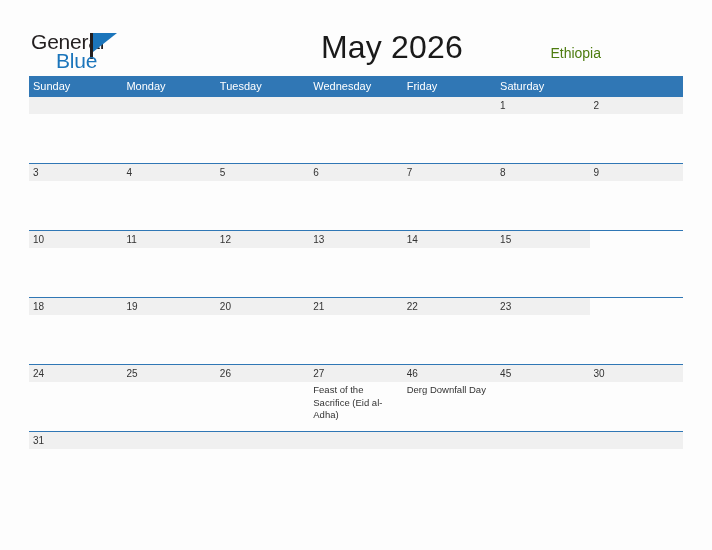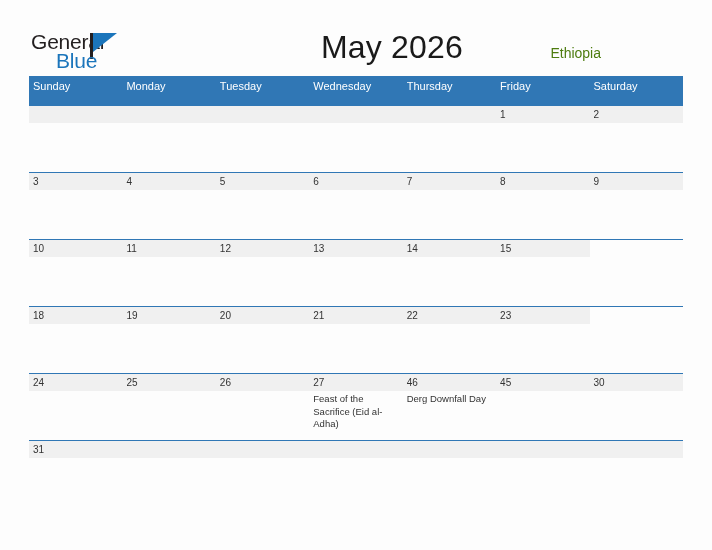--- a/index.html
+++ b/index.html
@@ -98,21 +98,21 @@
   .calendar {
     position: absolute;
     left: 29px;
     top: 76px;
     width: 654px;
   }
 
   .dow-row {
     display: flex;
     width: 654px;
-    height: 29px;
+    height: 20px;
     background: #3077b5;
   }
   .dow-cell {
     width: 93.43px;
     height: 20px;
     color: #ffffff;
     font-size: 11px;
     line-height: 20px;
     padding-left: 4px;
     white-space: nowrap;
@@ -193,21 +193,20 @@
 
   </div>
 
   <div class="calendar">
 
     <div class="dow-row">
       <div class="dow-cell">Sunday</div>
       <div class="dow-cell">Monday</div>
       <div class="dow-cell">Tuesday</div>
       <div class="dow-cell">Wednesday</div>
-      <div class="dow-cell">Thursday</div>
       <div class="dow-cell">Friday</div>
       <div class="dow-cell">Saturday</div>
     </div>
 
     <div id="weeks-container">
         <div class="week-row">
           <div class="day-cell">
             <div class="day-strip"></div>
             <span class="day-num"></span>
           </div>

